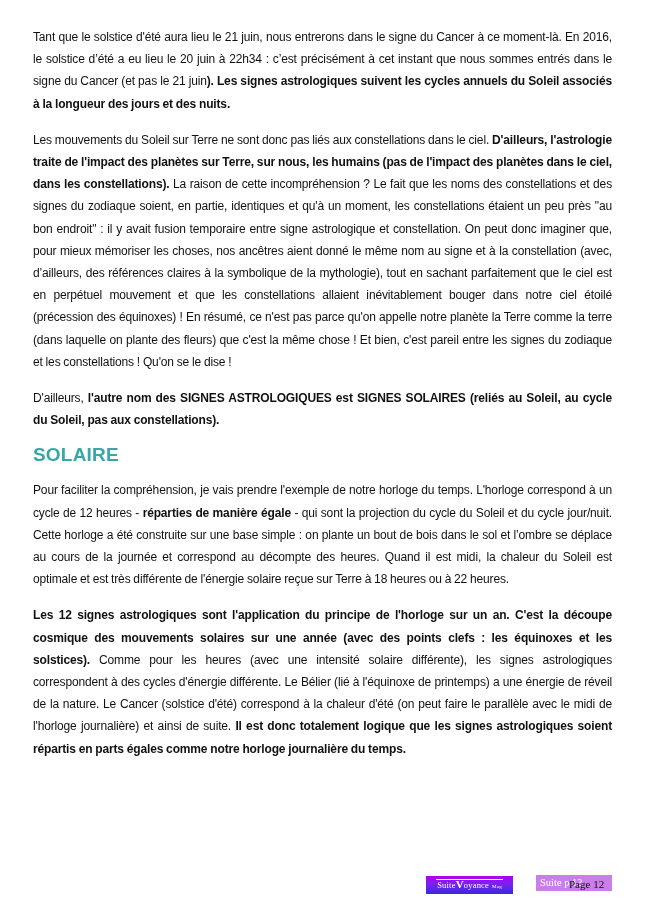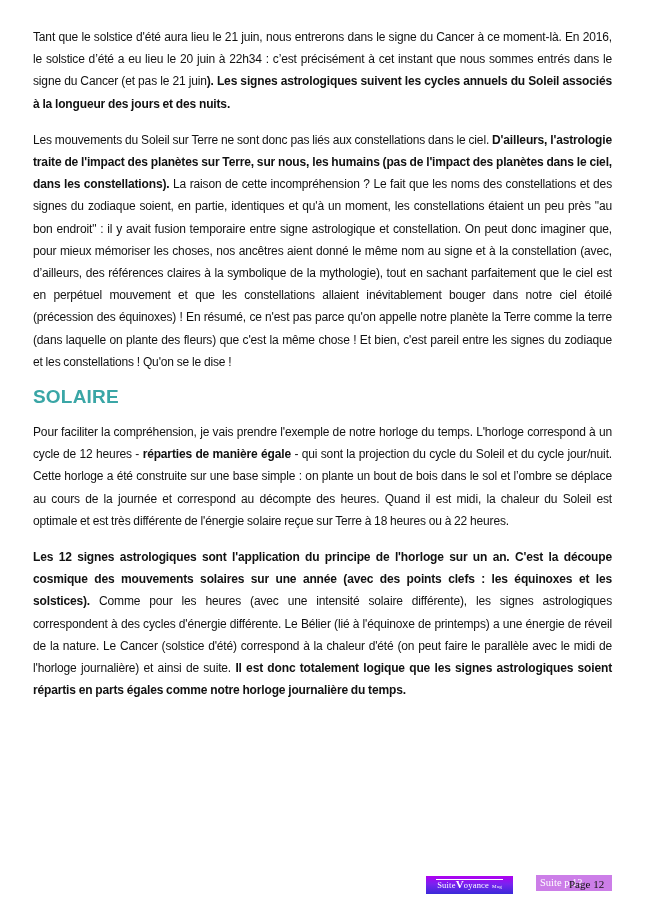--- a/index.html
+++ b/index.html
@@ -109,20 +109,21 @@
 </style>
 </head>
 <body>
 
 <div class="page">
 
   <p class="para p1"><span>Tant que le solstice d'été aura lieu le 21 juin, nous entrerons dans le signe du Cancer à ce moment-là. En 2016, le solstice d’été a eu lieu le 20 juin à 22h34 : c’est précisément à cet instant que nous sommes entrés dans le signe du Cancer (et pas le 21 juin</span><b>). Les signes astrologiques suivent les cycles annuels du Soleil associés à la longueur des jours et des nuits.</b></p>
 
   <p class="para p2"><span>Les mouvements du Soleil sur Terre ne sont donc pas liés aux constellations dans le ciel. </span><b>D'ailleurs, l'astrologie traite de l'impact des planètes sur Terre, sur nous, les humains (pas de l'impact des planètes dans le ciel, dans les constellations).</b><span> La raison de cette incompréhension ? Le fait que les noms des constellations et des signes du zodiaque soient, en partie, identiques et qu'à un moment, les constellations étaient un peu près "au bon endroit" : il y avait fusion temporaire entre signe astrologique et constellation. On peut donc imaginer que, pour mieux mémoriser les choses, nos ancêtres aient donné le même nom au signe et à la constellation (avec, d’ailleurs, des références claires à la symbolique de la mythologie), tout en sachant parfaitement que le ciel est en perpétuel mouvement et que les constellations allaient inévitablement bouger dans notre ciel étoilé (précession des équinoxes) ! En résumé, ce n'est pas parce qu'on appelle notre planète la Terre comme la terre (dans laquelle on plante des fleurs) que c'est la même chose ! Et bien, c'est pareil entre les signes du zodiaque et les constellations ! Qu'on se le dise !</span></p>
 
+  <p class="para p3"><span>D'ailleurs, </span><b>l'autre nom des SIGNES ASTROLOGIQUES est SIGNES SOLAIRES (reliés au Soleil, au cycle du Soleil, pas aux constellations).</b></p>
 
   <h2 class="section-title">
     <span class="title-line2">SOLAIRE</span>
   </h2>
 
   <p class="para p4"><span>Pour faciliter la compréhension, je vais prendre l'exemple de notre horloge du temps. L'horloge correspond à un cycle de 12 heures - </span><b>réparties de manière égale</b><span> - qui sont la projection du cycle du Soleil et du cycle jour/nuit. Cette horloge a été construite sur une base simple : on plante un bout de bois dans le sol et l’ombre se déplace au cours de la journée et correspond au décompte des heures. Quand il est midi, la chaleur du Soleil est optimale et est très différente de l'énergie solaire reçue sur Terre à 18 heures ou à 22 heures.</span></p>
 
   <p class="para p5"><b>Les 12 signes astrologiques sont l'application du principe de l'horloge sur un an. C'est la découpe cosmique des mouvements solaires sur une année (avec des points clefs : les équinoxes et les solstices).</b><span> Comme pour les heures (avec une intensité solaire différente), les signes astrologiques correspondent à des cycles d'énergie différente. Le Bélier (lié à l'équinoxe de printemps) a une énergie de réveil de la nature. Le Cancer (solstice d'été) correspond à la chaleur d'été (on peut faire le parallèle avec le midi de l'horloge journalière) et ainsi de suite. </span><b>Il est donc totalement logique que les signes astrologiques soient répartis en parts égales comme notre horloge journalière du temps.</b></p>
 
 </div>

